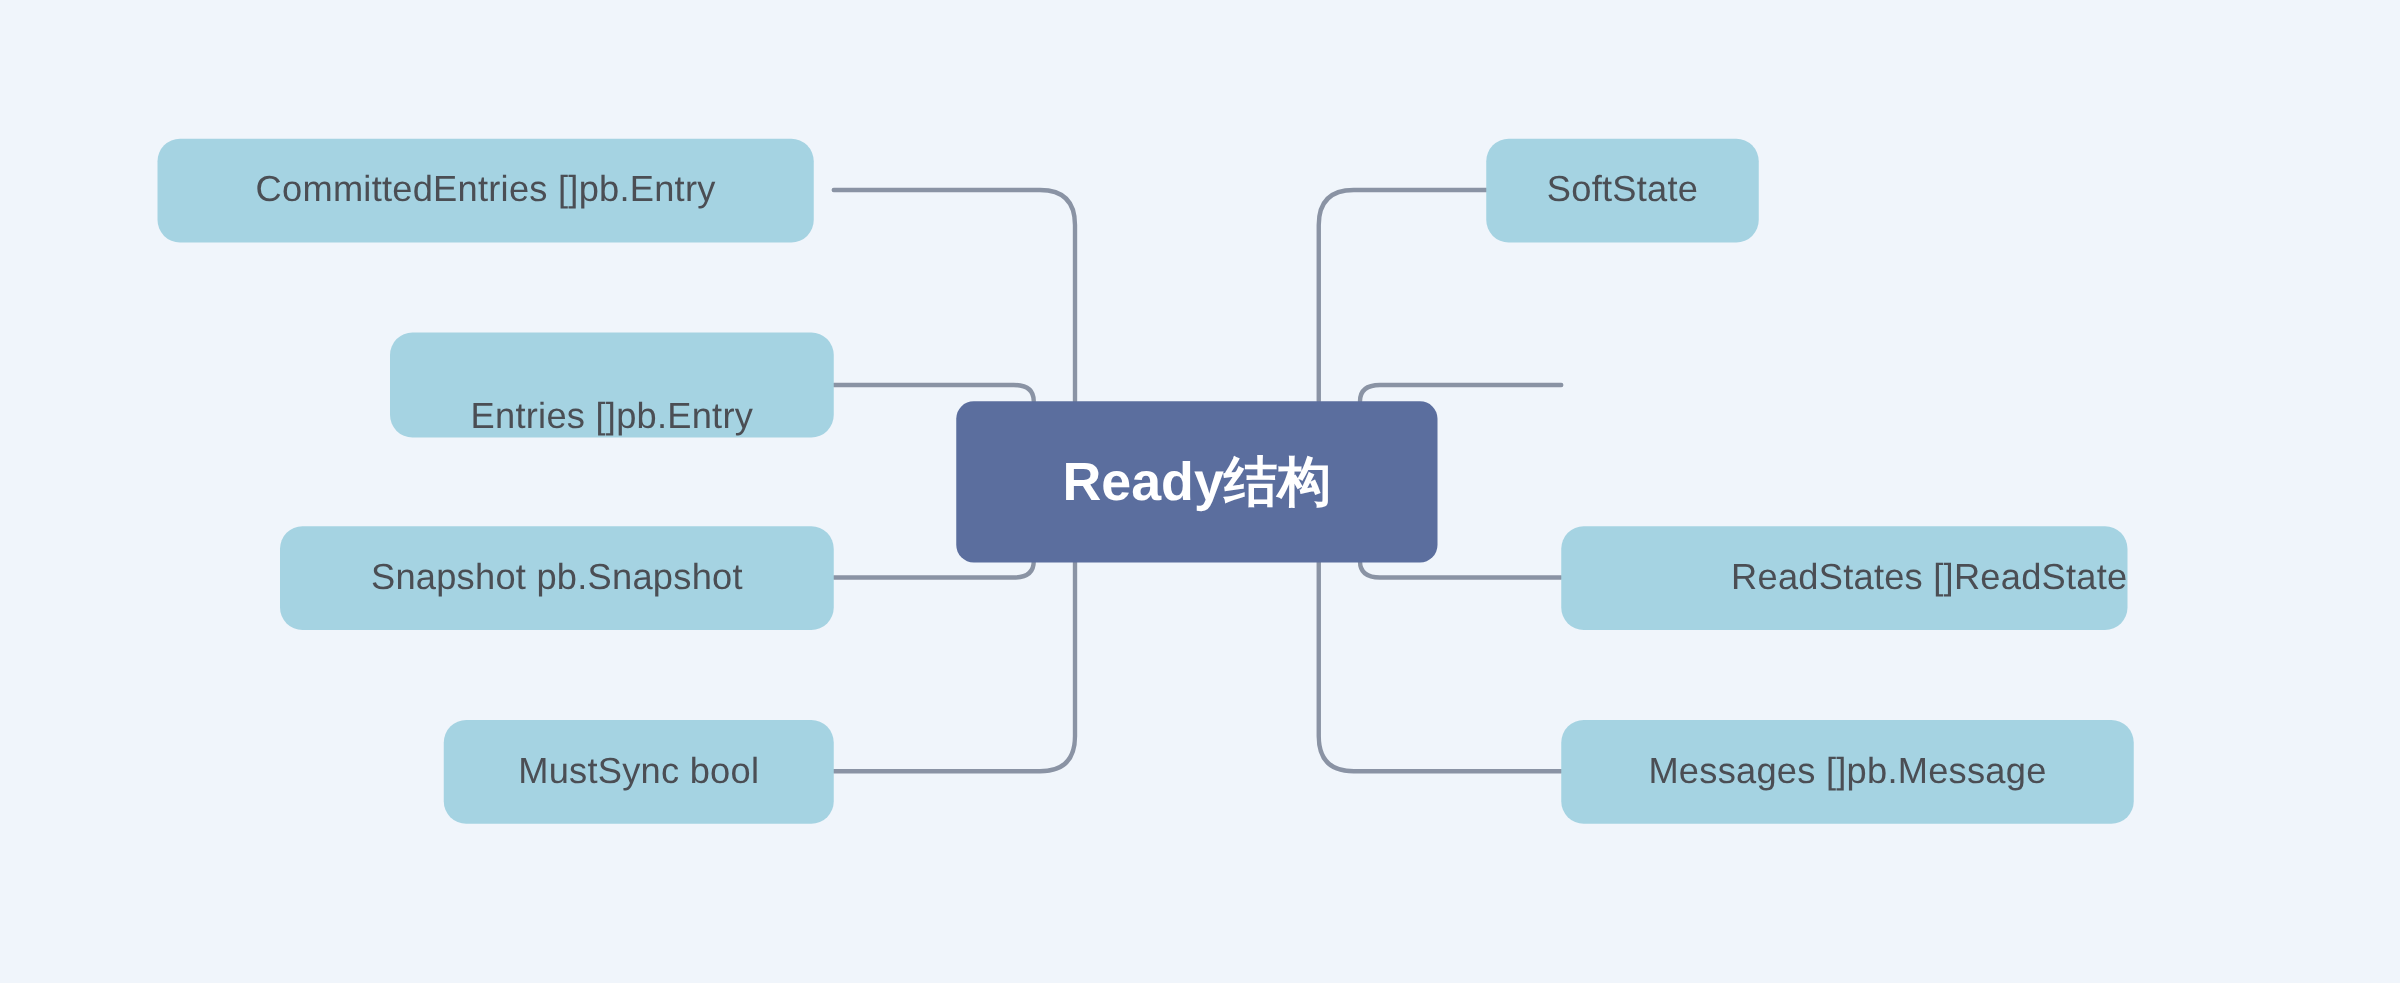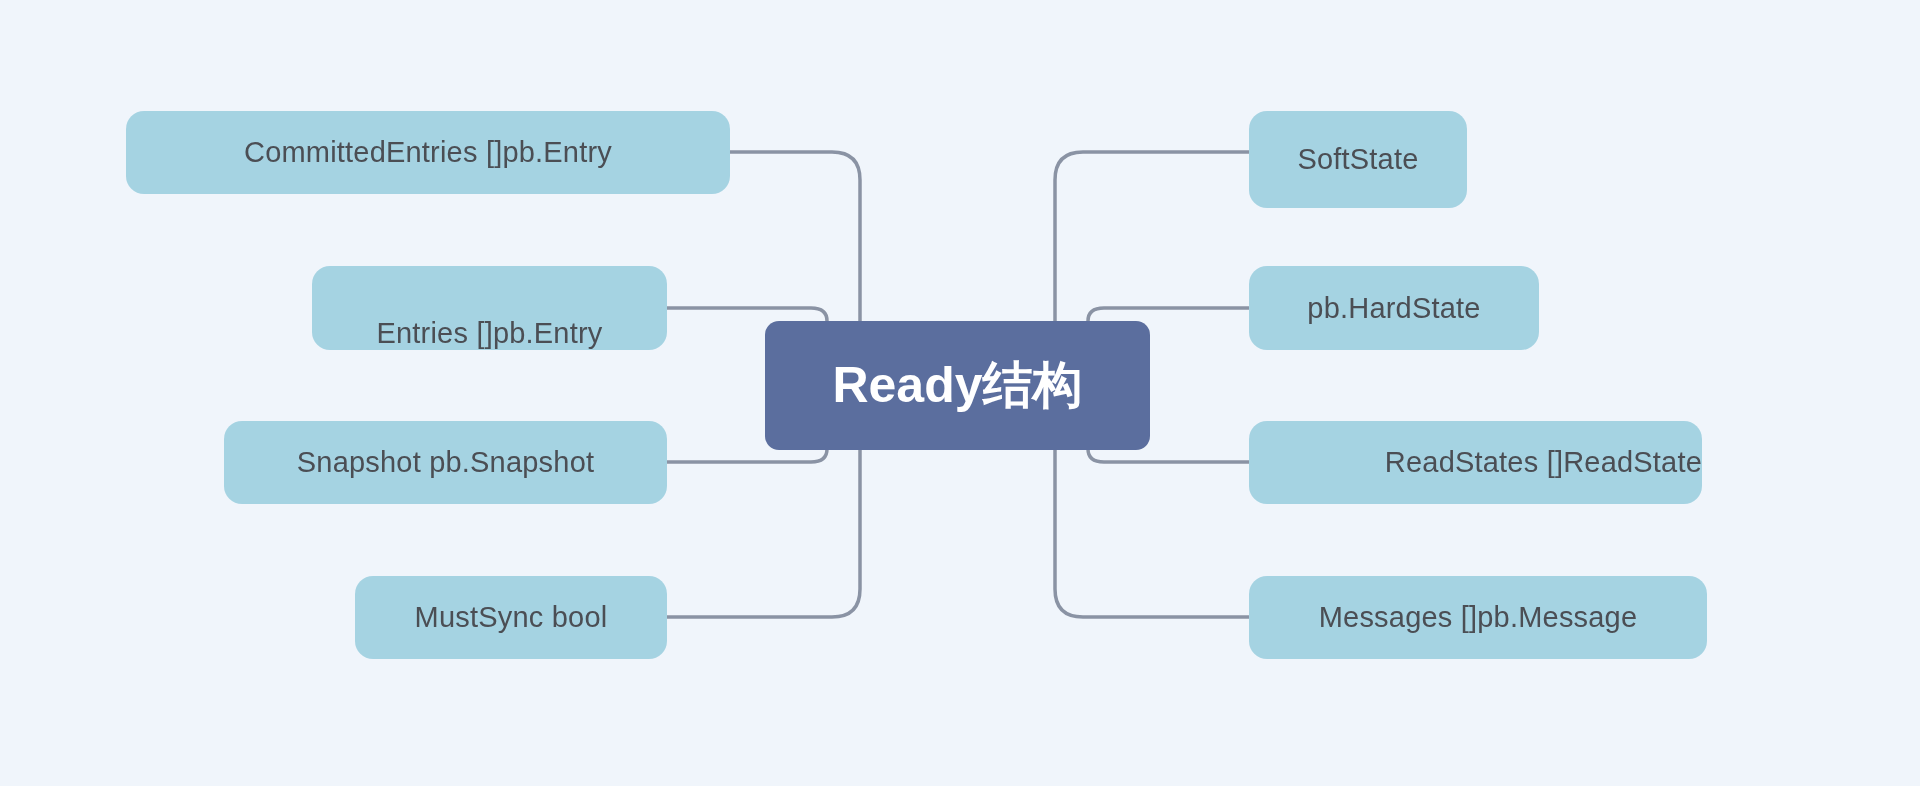--- a/index.html
+++ b/index.html
@@ -49,32 +49,32 @@
     cursor: pointer;
   }
   .node-center {
     position: absolute;
     display: flex;
     align-items: center;
     justify-content: center;
     background: var(--center-fill);
     color: var(--center-text);
     border-radius: 14px;
-    font-size: 50px;
+    font-size: 43px;
     font-weight: bold;
     white-space: nowrap;
     cursor: pointer;
   }
   
-  .n-l1 { left: 126px;  top: 111px; width: 604px; height: 83px; }
+  .n-l1 { left: 126px;  top: 111px; width: 525px; height: 83px; }
   .n-l2 { left: 312px;  top: 266px; width: 355px; height: 84px; align-items: flex-end; }
   .n-l3 { left: 224px;  top: 421px; width: 443px; height: 83px; }
   .n-l4 { left: 355px;  top: 576px; width: 312px; height: 83px; }
   .n-c  { left: 765px;  top: 321px; width: 385px; height: 129px; }
-  .n-r1 { left: 1249px; top: 111px; width: 218px; height: 97px; }
+  .n-r1 { left: 1189px; top: 111px; width: 218px; height: 83px; }
   .n-r2 { left: 1249px; top: 266px; width: 290px; height: 84px; }
   .n-r3 { left: 1249px; top: 421px; width: 453px; height: 83px; justify-content: flex-end; }
   .n-r4 { left: 1249px; top: 576px; width: 458px; height: 83px; align-items: center; }
 </style>
 <title>Ready结构</title></head>
 <body>
 
 <div class="canvas">
 
   <svg class="edges" viewBox="0 0 1920 786" aria-hidden="true">
@@ -101,23 +101,20 @@
   <div class="node n-l3">
     <span>Snapshot pb.Snapshot</span>
   </div>
   <div class="node n-l4">
     <span>MustSync bool</span>
   </div>
 
   <div class="node n-r1">
     <span>SoftState</span>
   </div>
-  <div class="node n-r2">
-    <span>pb.HardState</span>
-  </div>
   <div class="node n-r3">
     <span>ReadStates []ReadState</span>
   </div>
   <div class="node n-r4">
     <span>Messages []pb.Message</span>
   </div>
 
 </div>
 
 </body></html>

